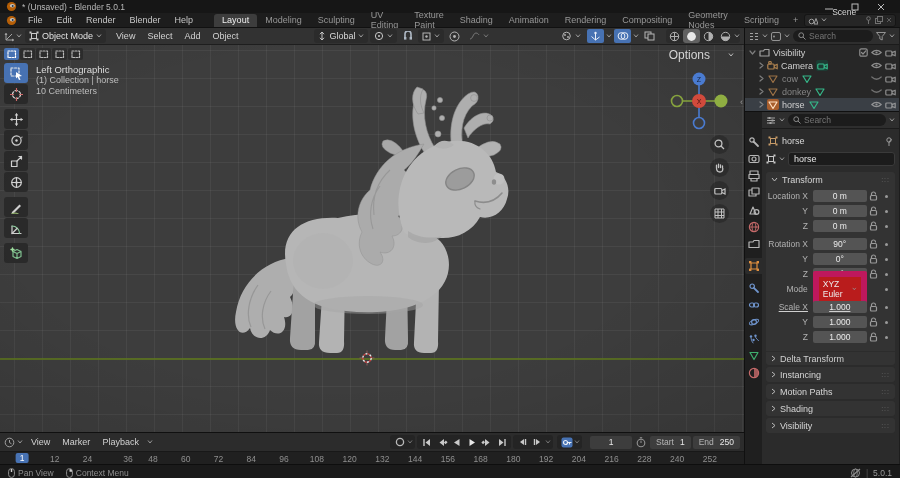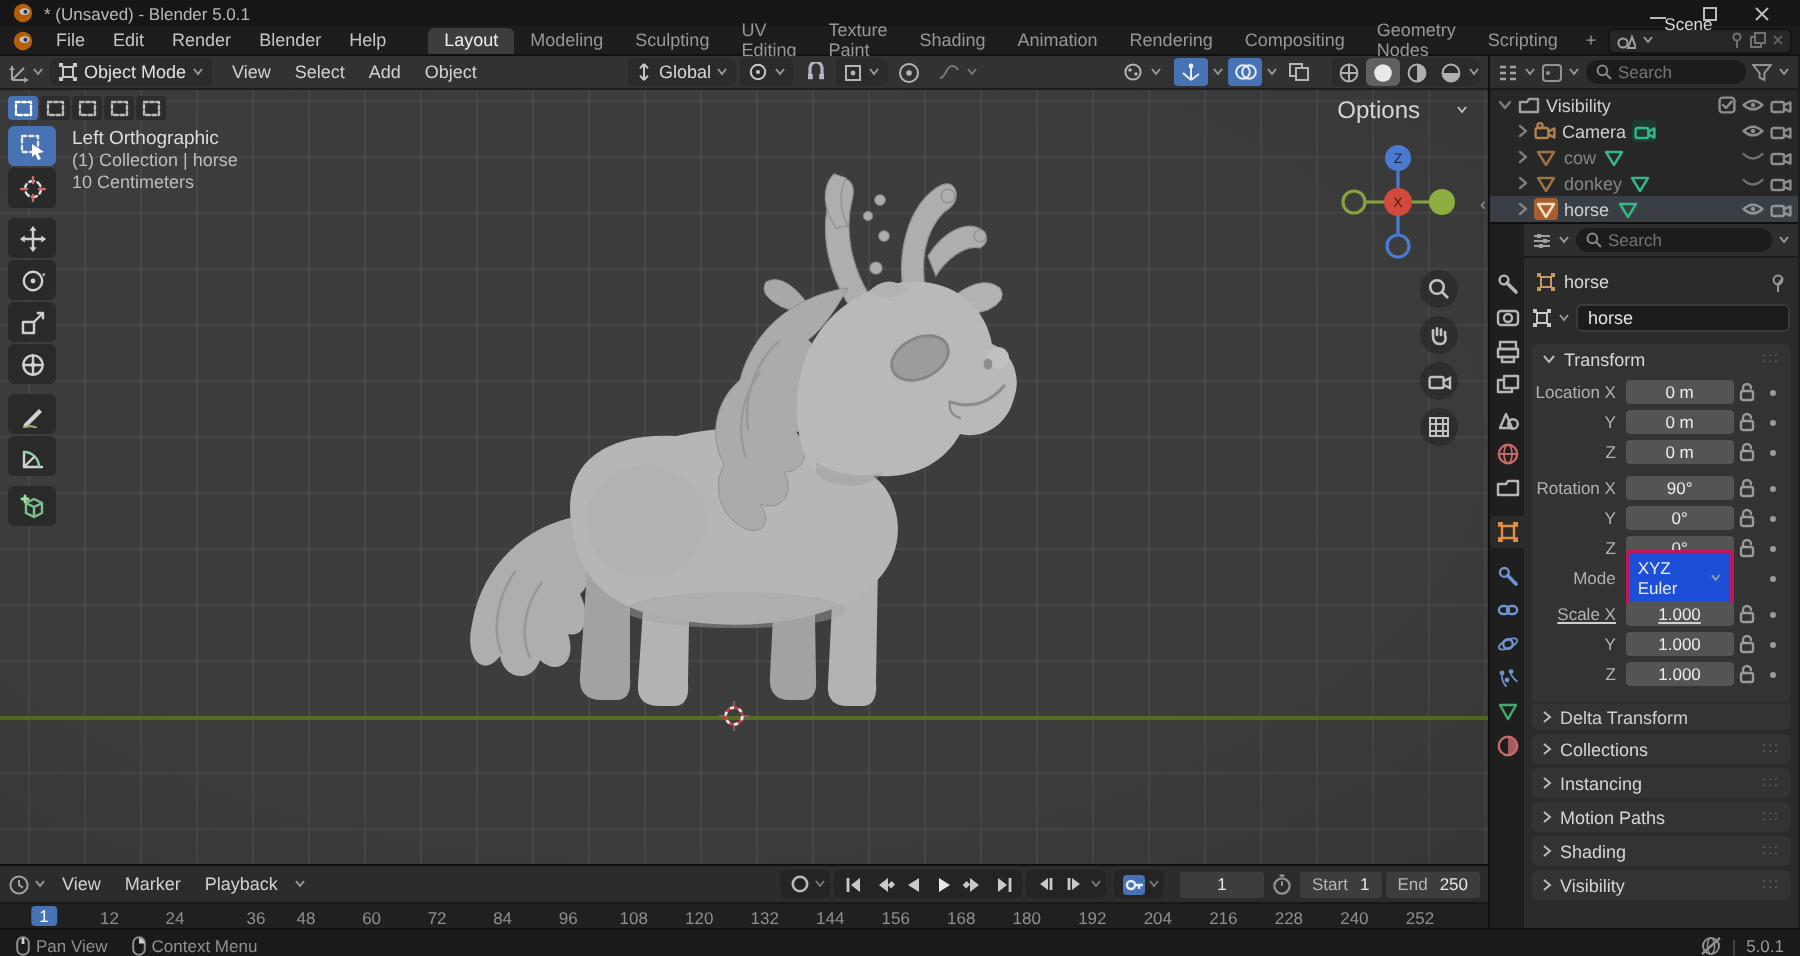--- a/index.html
+++ b/index.html
@@ -92,21 +92,21 @@
   #breadcrumb-row .bc { color:#d8d8d8; font-size:9px; flex:1; }
   #name-row { display:flex; align-items:center; gap:3px; height:18px; margin-bottom:4px; }
   #name-field { flex:1; background:#1c1c1c; border:1px solid #3a3a3a; border-radius:3px; height:14px; display:flex; align-items:center; padding:0 5px; color:#e3e3e3; font-size:9px; }
   .panel { background:#333333; border-radius:3px; margin-bottom:2px; }
   .panel-hdr { height:15px; display:flex; align-items:center; gap:4px; padding:0 5px; color:#d6d6d6; font-size:9px; }
   .panel-hdr .dots { margin-left:auto; color:#6d6d6d; font-size:7px; letter-spacing:1px; }
   #transform-body { padding:2px 3px 4px 0; }
   .tr-row { display:flex; align-items:center; height:14px; margin-bottom:1px; }
   .tr-row .lab { width:48px; text-align:right; color:#b2b2b2; font-size:8.5px; padding-right:5px; }
   .tr-row .field { width:55px; height:12px; background:#545454; border-radius:2px; color:#ececec; font-size:8.5px; display:flex; align-items:center; justify-content:center; }
-  .tr-row .field.dd { background:#1d4ed8; justify-content:space-between; padding:12px 4px; border:2px solid #be185d; }
+  .tr-row .field.dd { background:#b91c1c; justify-content:space-between; padding:12px 4px; border:6px solid #be185d; }
   .tr-row .lockc { width:14px; display:flex; justify-content:center; }
   .tr-row .dotc { width:12px; display:flex; justify-content:center; }
   .anim-dot { width:3px; height:3px; border-radius:50%; background:#9a9a9a; }
   .subpanel-hdr { height:14px; display:flex; align-items:center; gap:4px; padding:0 5px; color:#cfcfcf; font-size:9px; border-top:1px solid #2c2c2c; margin-top:2px; }
 
   
   #timeline { height:32px; display:flex; flex-direction:column; border-top:1px solid #101010; }
   #tl-header { height:18px; background:#2c2c2c; display:flex; align-items:center; padding:0 4px; gap:2px; }
   #tl-header .hdr-menu { font-size:9px; }
   .tl-grp { display:flex; align-items:center; background:#242424; border-radius:3px; padding:0 2px; height:14px; }
@@ -1307,31 +1307,20 @@
           </div>
 
           <div id="collapsed-panels">
               <div class="panel">
                 <div class="panel-hdr">
                   <span class="chev">
                     <svg width="5" height="7" viewBox="0 0 5 7">
                       <polyline points="1,1 4,3.5 1,6" fill="none" stroke="#bbb"></polyline>
                     </svg>
                   </span>
-                  <span>Collections</span>
-                  <span class="dots">:::</span>
-                </div>
-              </div>
-              <div class="panel">
-                <div class="panel-hdr">
-                  <span class="chev">
-                    <svg width="5" height="7" viewBox="0 0 5 7">
-                      <polyline points="1,1 4,3.5 1,6" fill="none" stroke="#bbb"></polyline>
-                    </svg>
-                  </span>
                   <span>Instancing</span>
                   <span class="dots">:::</span>
                 </div>
               </div>
               <div class="panel">
                 <div class="panel-hdr">
                   <span class="chev">
                     <svg width="5" height="7" viewBox="0 0 5 7">
                       <polyline points="1,1 4,3.5 1,6" fill="none" stroke="#bbb"></polyline>
                     </svg>

